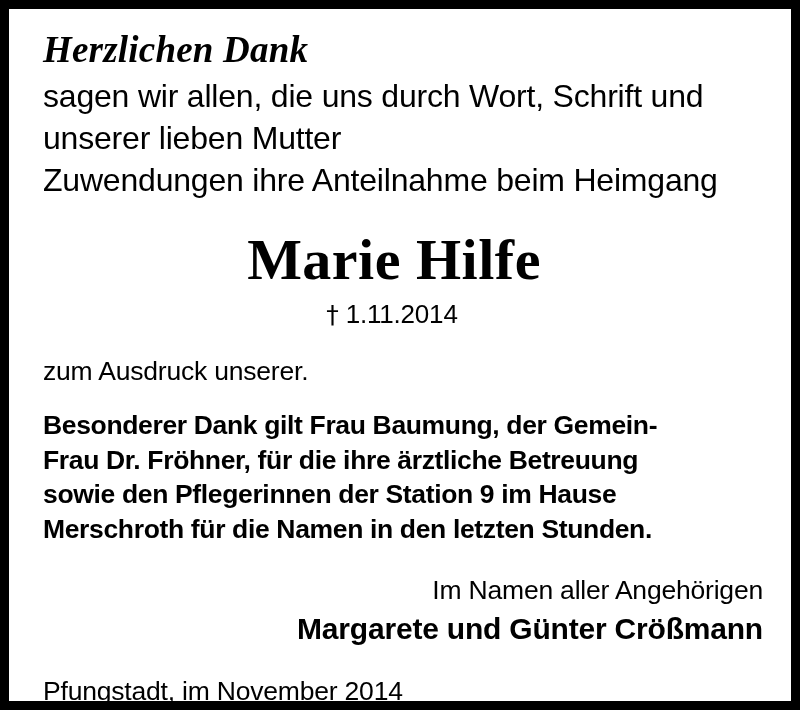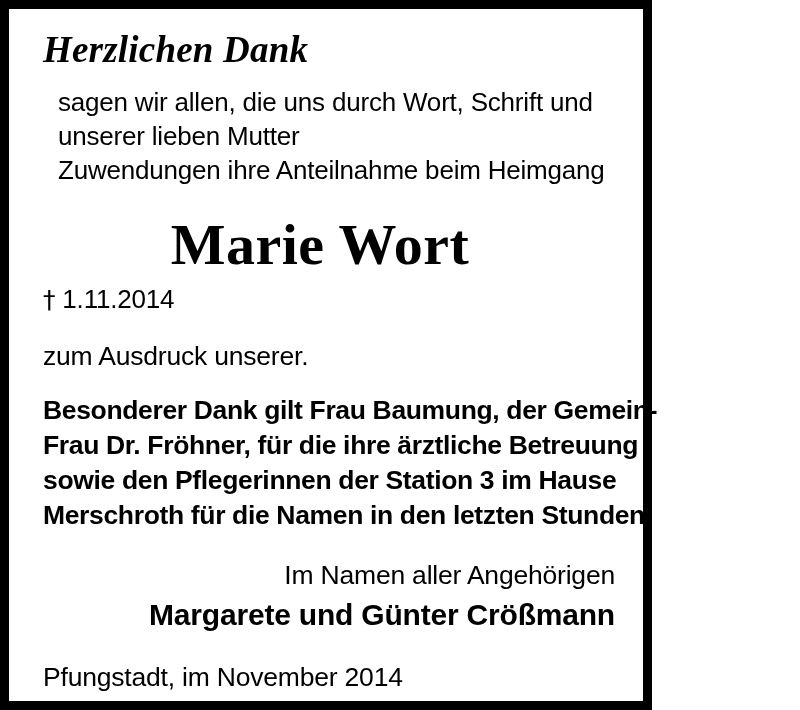--- a/index.html
+++ b/index.html
@@ -10,21 +10,21 @@
   body {
     width: 800px;
     height: 710px;
     font-family: "Liberation Sans", sans-serif;
     color: #000000;
     overflow: hidden;
   }
   .notice {
     position: relative;
     box-sizing: border-box;
-    width: 652px;
+    width: 800px;
     height: 710px;
     background: #000000;
     padding: 9px;
   }
   .notice-inner {
     box-sizing: border-box;
     width: 100%;
     height: 100%;
     background: #ffffff;
     padding: 22px 20px 10px 34px;
@@ -32,38 +32,38 @@
   .headline {
     font-family: "Liberation Serif", serif;
     font-weight: bold;
     font-style: italic;
     font-size: 37px;
     line-height: 1.05;
     margin: 0 0 6px 0;
     letter-spacing: 0.2px;
   }
   .lead {
-    font-size: 26px;
+    font-size: 32px;
     line-height: 1.31;
-    margin: 15px;
+    margin: 0;
     letter-spacing: -0.2px;
   }
   .lead .ln { display: block; white-space: nowrap; }
   .name {
     font-family: "Liberation Serif", serif;
     font-weight: bold;
     font-size: 58px;
     text-align: center;
     margin: 24px 0 2px 0;
     letter-spacing: 0.5px;
     padding-right: 26px;
   }
   .date {
     font-size: 26px;
-    text-align: left;
+    text-align: center;
     margin: 6px 0 4px 0;
     padding-right: 30px;
     letter-spacing: -0.2px;
   }
   .date .cross {
     font-family: "DejaVu Sans", sans-serif;
     font-size: 25px;
   }
   .para1 {
     font-size: 26.5px;
@@ -108,33 +108,33 @@
   <div class="notice-inner">
 
     <h1 class="headline">Herzlichen Dank</h1>
 
     <p class="lead">
       <span class="ln">sagen wir allen, die uns durch Wort, Schrift und</span>
       <span class="ln">unserer lieben Mutter</span>
       <span class="ln">Zuwendungen ihre Anteilnahme beim Heimgang</span>
     </p>
 
-    <div class="name">Marie Wort</div>
+    <div class="name">Marie Hilfe</div>
 
     <div class="date">
       <span class="cross">†</span>
       <span>1.11.2014</span>
     </div>
 
     <p class="para1">zum Ausdruck unserer.</p>
 
     <p class="para2">
       <span class="ln">Besonderer Dank gilt Frau Baumung, der Gemein-</span>
       <span class="ln">Frau Dr. Fröhner, für die ihre ärztliche Betreuung</span>
-      <span class="ln">sowie den Pflegerinnen der Station 3 im Hause</span>
+      <span class="ln">sowie den Pflegerinnen der Station 9 im Hause</span>
       <span class="ln">Merschroth für die Namen in den letzten Stunden.</span>
     </p>
 
     <div class="closing">
       <div class="closing-line">Im Namen aller Angehörigen</div>
       <div class="closing-names">Margarete und Günter Crößmann</div>
     </div>
 
     <p class="place">Pfungstadt, im November 2014</p>
 

